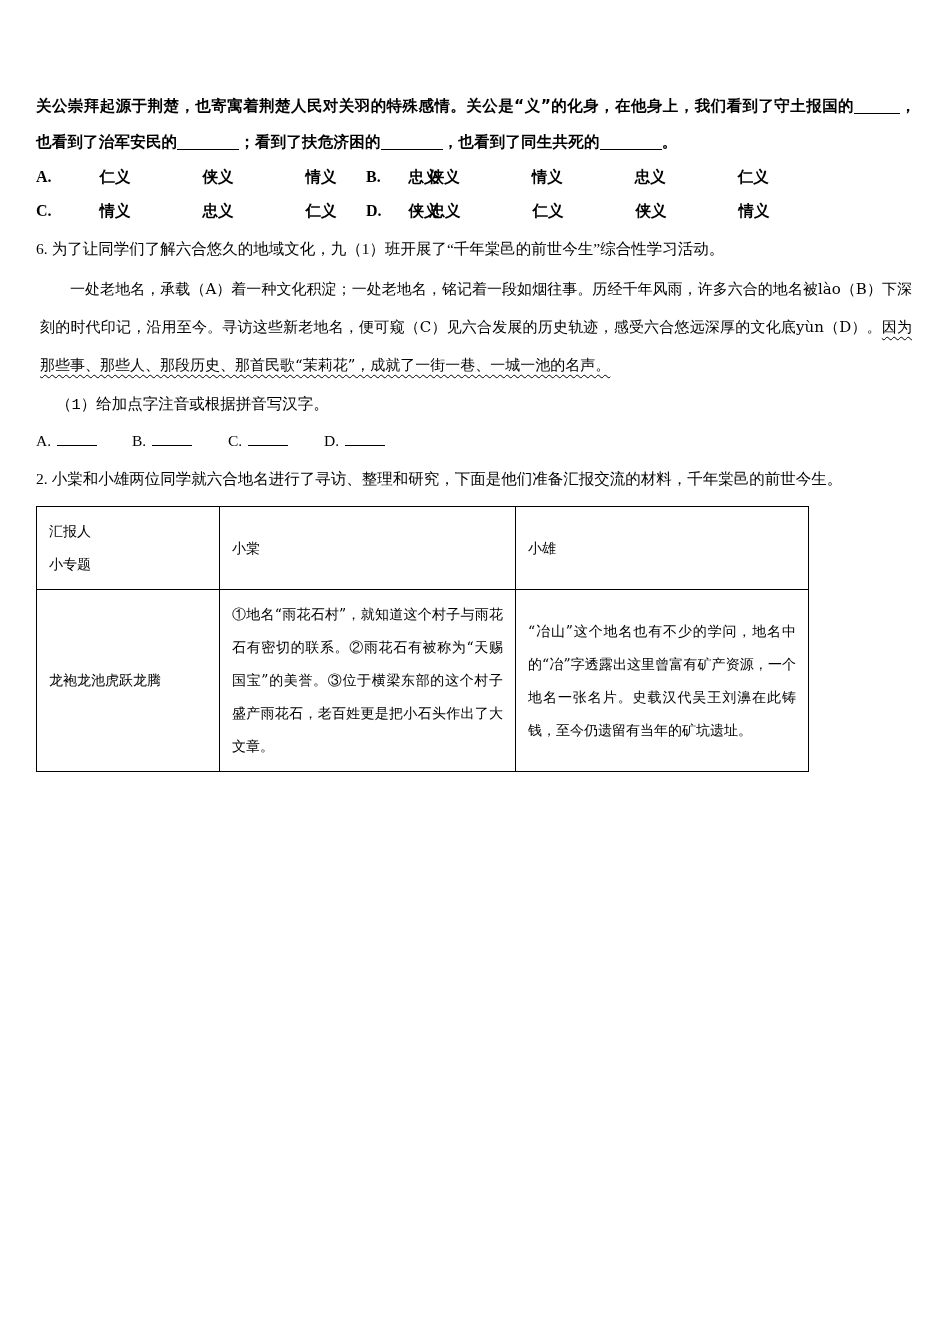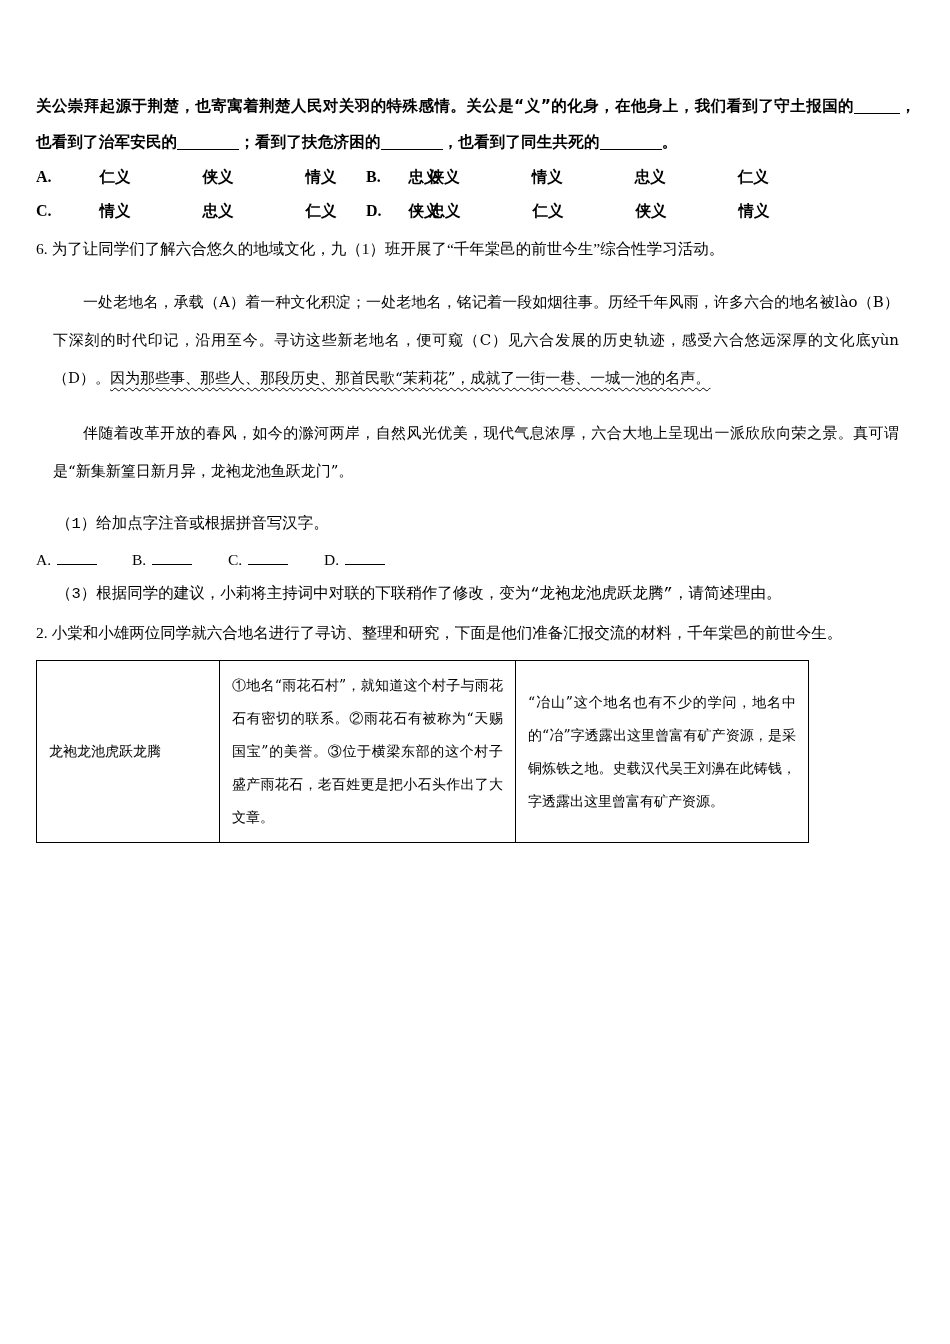--- a/index.html
+++ b/index.html
@@ -70,21 +70,21 @@
   .q-num { margin-right: 4px; }
 
   
   .passage {
     font-family: "DejaVu Serif", "Liberation Serif", serif;
     font-size: 15px;
     line-height: 38px;
     text-align: justify;
     text-justify: inter-ideograph;
   }
-  .passage p { margin: 17px; text-indent: 2em; }
+  .passage p { margin: 4px; text-indent: 2em; }
   .wavy {
     text-decoration: underline;
     text-decoration-style: wavy;
     text-decoration-thickness: 1px;
     text-underline-offset: 4px;
   }
 
   .subq {
     font-family: Liberation Mono, monospace;
     font-size: 15.5px;
@@ -182,21 +182,20 @@
       </div>
     </div>
 
     <div class="q-line">
       <span class="q-num">6.</span><span>为了让同学们了解六合悠久的地域文化，九（1）班开展了“千年棠邑的前世今生”综合性学习活动。</span>
     </div>
 
 
     <div class="passage">
       <p><span>一处老地名，承载（A）着一种文化积淀；一处老地名，铭记着一段如烟往事。历经千年风雨，许多六合的地名被lào（B）下深刻的时代印记，沿用至今。寻访这些新老地名，便可窥（C）见六合发展的历史轨迹，感受六合悠远深厚的文化底yùn（D）。</span><span class="wavy">因为那些事、那些人、那段历史、那首民歌“茉莉花”，成就了一街一巷、一城一池的名声。</span></p>
-      <p><span>伴随着改革开放的春风，如今的滁河两岸，自然风光优美，现代气息浓厚，六合大地上呈现出一派欣欣向荣之景。</span><span>真可谓是“新集新篁日新月异，龙袍龙池鱼跃龙门”。</span></p>
     </div>
 
     <div class="subq">
       <span>（1）给加点字注音或根据拼音写汉字。</span>
     </div>
 
     <div class="abcd-row">
       <span class="abcd-item">
         <span class="lbl">A.</span>
           <span class="ul"></span>
@@ -209,32 +208,37 @@
         <span class="lbl">C.</span>
           <span class="ul"></span>
       </span>
       <span class="abcd-item">
         <span class="lbl">D.</span>
           <span class="ul"></span>
       </span>
     </div>
 
 
-    <div class="subq">
-      <span>（3）根据同学的建议，小莉将主持词中对联的下联稍作了修改，变为“龙袍龙池虎跃龙腾”，请简述理由。</span>
-    </div>
 
     <div class="q-line">
       <span class="q-num">2.</span><span>小棠和小雄两位同学就六合地名进行了寻访、整理和研究，下面是他们准备汇报交流的材料，千年棠邑的前世今生。</span>
     </div>
 
     <table class="mat">
       <tbody>
         <tr>
+          <td class="c1 hdr-c1">
+            <span class="hdr-sub1">汇报人</span>
+            <span class="hdr-sub2">小专题</span>
+          </td>
+          <td class="c2">小棠</td>
+          <td class="c3">小雄</td>
+        </tr>
+        <tr>
           <td class="c1 row-head vmid">龙袍龙池虎跃龙腾</td>
           <td class="c2">①地名“雨花石村”，就知道这个村子与雨花石有密切的联系。②雨花石有被称为“天赐国宝”的美誉。③位于横梁东部的这个村子盛产雨花石，老百姓更是把小石头作出了大文章。</td>
-          <td class="c3">“冶山”这个地名也有不少的学问，地名中的“冶”字透露出这里曾富有矿产资源，是采铜炼铁之地。史载汉代吴王刘濞在此铸钱，字透露出这里曾富有矿产资源。</td>
+          <td class="c3">“冶山”这个地名也有不少的学问，地名中的“冶”字透露出这里曾富有矿产资源，一个地名一张名片。史载汉代吴王刘濞在此铸钱，至今仍遗留有当年的矿坑遗址。</td>
         </tr>
       </tbody>
     </table>
 
   </div>
 </div>
 
 </body></html>

